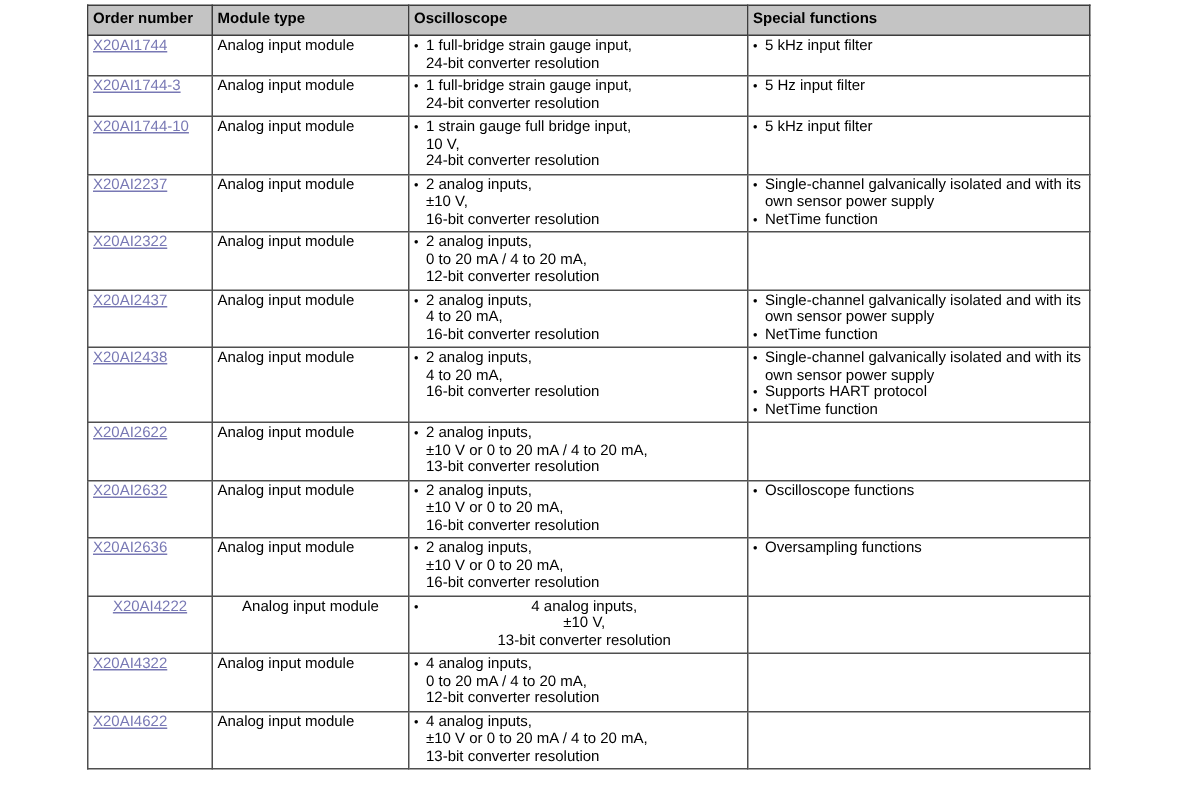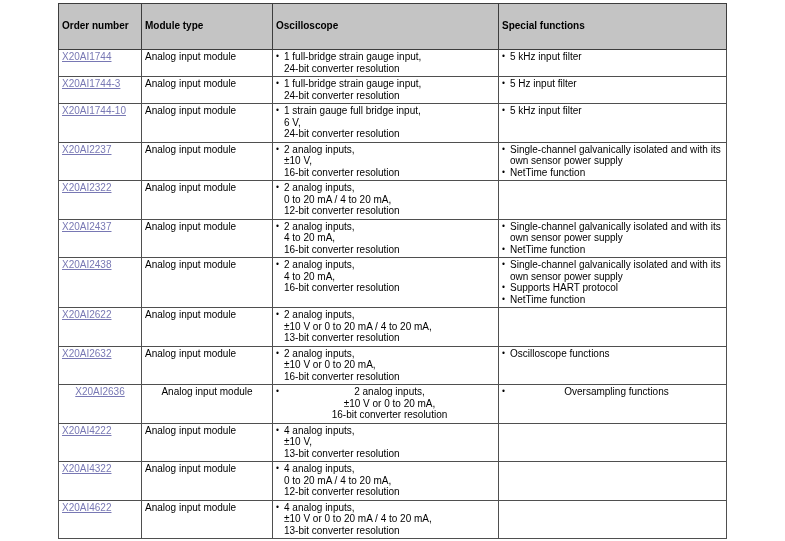--- a/index.html
+++ b/index.html
@@ -21,21 +21,21 @@
   th,td{
     border:1px solid var(--border-color);
     vertical-align:top;
     font-size:10px;line-height:11.5px;
     padding:1px 3px 2px 3px;
     overflow:hidden;
   }
   th{
     background:var(--header-bg);
     text-align:left;font-weight:bold;
-    height:13px;padding:16px 3px;
+    height:13px;padding:3px 3px;
     border-color:#3d3d3d;
   }
   a.link{
     color:var(--link-color);
     text-decoration:underline;
     cursor:pointer;
   }
   .line{position:relative;padding-left:8px;}
   .b{
     position:absolute;left:0;top:0;
@@ -82,21 +82,21 @@
           </td>
     <td>
             <div class="line"><span class="b">•</span><span>5 Hz input filter</span></div>
           </td>
   </tr>
         <tr style="height: 36px;">
     <td><a class="link">X20AI1744-10</a></td>
     <td>Analog input module</td>
     <td>
             <div class="line"><span class="b">•</span><span>1 strain gauge full bridge input,</span></div>
-            <div class="line"><span>6 V,</span></div>
+            <div class="line"><span>10 V,</span></div>
             <div class="line"><span>24-bit converter resolution</span></div>
           </td>
     <td>
             <div class="line"><span class="b">•</span><span>5 kHz input filter</span></div>
           </td>
   </tr>
         <tr style="height: 35px; padding-left: 20px;">
     <td><a class="link">X20AI2237</a></td>
     <td>Analog input module</td>
     <td>
@@ -164,33 +164,33 @@
     <td>Analog input module</td>
     <td>
             <div class="line"><span class="b">•</span><span>2 analog inputs,</span></div>
             <div class="line"><span>±10 V or 0 to 20 mA,</span></div>
             <div class="line"><span>16-bit converter resolution</span></div>
           </td>
     <td>
             <div class="line"><span class="b">•</span><span>Oscilloscope functions</span></div>
           </td>
   </tr>
+        <tr style="height: 36px;">
+    <td><a class="link">X20AI2636</a></td>
+    <td>Analog input module</td>
+    <td>
+            <div class="line"><span class="b">•</span><span>2 analog inputs,</span></div>
+            <div class="line"><span>±10 V or 0 to 20 mA,</span></div>
+            <div class="line"><span>16-bit converter resolution</span></div>
+          </td>
+    <td>
+            <div class="line"><span class="b">•</span><span>Oversampling functions</span></div>
+          </td>
+  </tr>
         <tr style="height: 36px; text-align: center;">
-    <td><a class="link">X20AI2636</a></td>
-    <td>Analog input module</td>
-    <td>
-            <div class="line"><span class="b">•</span><span>2 analog inputs,</span></div>
-            <div class="line"><span>±10 V or 0 to 20 mA,</span></div>
-            <div class="line"><span>16-bit converter resolution</span></div>
-          </td>
-    <td>
-            <div class="line"><span class="b">•</span><span>Oversampling functions</span></div>
-          </td>
-  </tr>
-        <tr style="height: 36px;">
     <td><a class="link">X20AI4222</a></td>
     <td>Analog input module</td>
     <td>
             <div class="line"><span class="b">•</span><span>4 analog inputs,</span></div>
             <div class="line"><span>±10 V,</span></div>
             <div class="line"><span>13-bit converter resolution</span></div>
           </td>
     <td></td>
   </tr>
         <tr style="height: 36px;">

